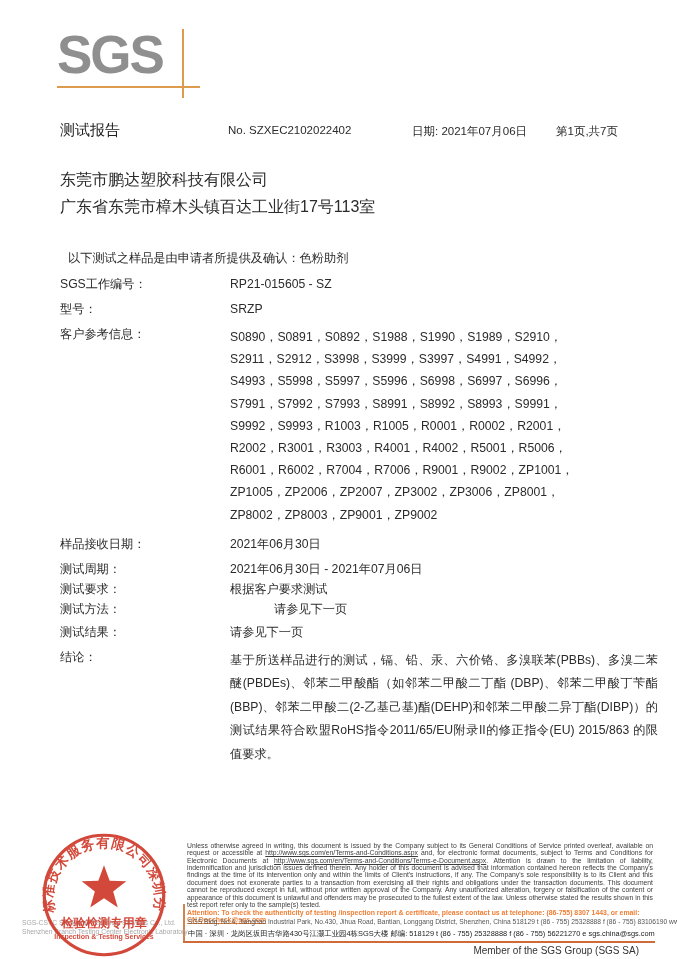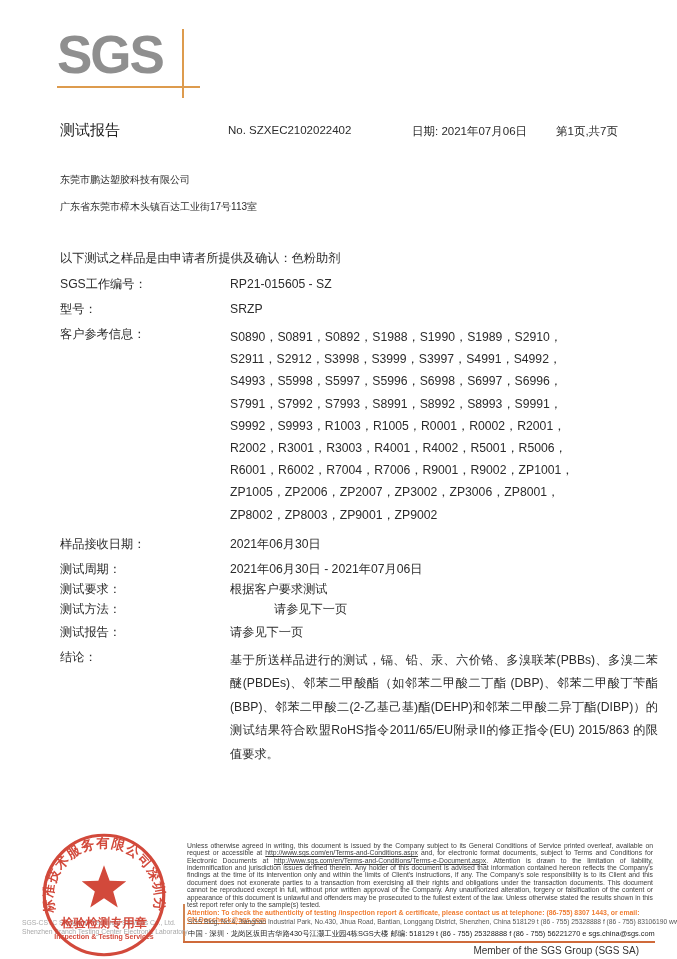--- a/index.html
+++ b/index.html
@@ -19,24 +19,24 @@
   }
   .logo-hline{position:absolute;left:57px;top:86px;width:143px;height:2px;background:#dd9b4e;}
   .logo-vline{position:absolute;left:182px;top:29px;width:2px;height:69px;background:#dd9b4e;}
   
   .title-row{position:absolute;left:0;top:121px;width:677px;height:20px;}
   .report-title{position:absolute;left:60px;top:0;font-size:15px;font-weight:400;color:#222;}
   .report-no{position:absolute;left:228px;top:3px;font-size:11.5px;}
   .report-date{position:absolute;left:412px;top:3px;font-size:11.5px;}
   .report-pages{position:absolute;left:556px;top:3px;font-size:11.5px;}
   
-  .applicant{position:absolute;left:60px;top:166px;font-size:10px;line-height:27px;}
+  .applicant{position:absolute;left:60px;top:166px;font-size:16px;line-height:27px;}
   
   .content{position:absolute;left:60px;top:250px;width:585px;font-size:12.2px;}
-  .statement{margin:0 0 9px 0;line-height:17px;}
+  .statement{margin:0 0 9px 8px;line-height:17px;}
   .row{display:flex;margin-bottom:8px;line-height:17px;}
   .row.tight{margin-bottom:3px;}
   .row.med{margin-bottom:6px;gap:44px;}
   .row.nogap{margin-bottom:10px;}
   .row .lbl{width:170px;flex:0 0 170px;}
   .row .val{flex:1;}
   .val.multiline{white-space:pre-line;line-height:22.2px;}
   .val.para{width:428px;flex:0 0 428px;line-height:23.5px;text-align:justify;}
   
   .footer-disclaimer{
@@ -122,21 +122,21 @@
       <span class="lbl">测试要求：</span>
       <span class="val">根据客户要求测试</span>
     </div>
 
     <div class="row med">
       <span class="lbl">测试方法：</span>
       <span class="val">请参见下一页</span>
     </div>
 
     <div class="row">
-      <span class="lbl">测试报告：</span>
+      <span class="lbl">测试结果：</span>
       <span class="val">请参见下一页</span>
     </div>
 
     <div class="row">
       <span class="lbl">结论：</span>
       <span class="val para">基于所送样品进行的测试，镉、铅、汞、六价铬、多溴联苯(PBBs)、多溴二苯醚(PBDEs)、邻苯二甲酸酯（如邻苯二甲酸二丁酯 (DBP)、邻苯二甲酸丁苄酯(BBP)、邻苯二甲酸二(2-乙基己基)酯(DEHP)和邻苯二甲酸二异丁酯(DIBP)）的测试结果符合欧盟RoHS指令2011/65/EU附录II的修正指令(EU) 2015/863 的限值要求。</span>
     </div>
   </div>
 
   <p class="footer-disclaimer"><span>Unless otherwise agreed in writing, this document is issued by the Company subject to its General Conditions of Service printed overleaf, available on request or accessible at </span><span class="lnk">http://www.sgs.com/en/Terms-and-Conditions.aspx</span><span> and, for electronic format documents, subject to Terms and Conditions for Electronic Documents at </span><span class="lnk">http://www.sgs.com/en/Terms-and-Conditions/Terms-e-Document.aspx</span><span>. Attention is drawn to the limitation of liability, indemnification and jurisdiction issues defined therein. Any holder of this document is advised that information contained hereon reflects the Company's findings at the time of its intervention only and within the limits of Client's instructions, if any. The Company's sole responsibility is to its Client and this document does not exonerate parties to a transaction from exercising all their rights and obligations under the transaction documents. This document cannot be reproduced except in full, without prior written approval of the Company. Any unauthorized alteration, forgery or falsification of the content or appearance of this document is unlawful and offenders may be prosecuted to the fullest extent of the law. Unless otherwise stated the results shown in this test report refer only to the sample(s) tested.</span></p>

